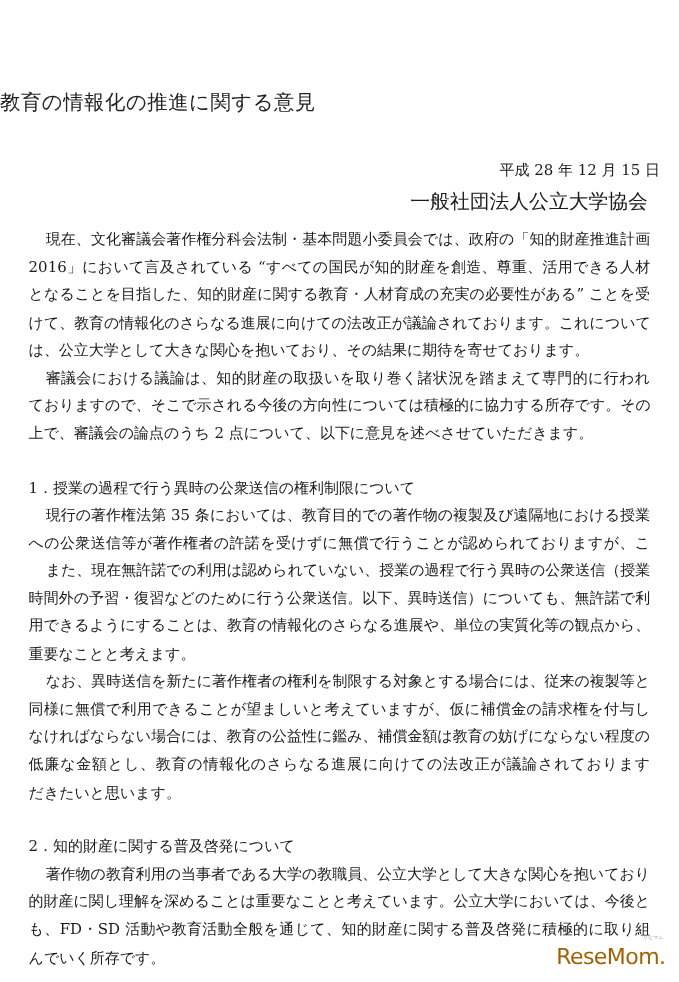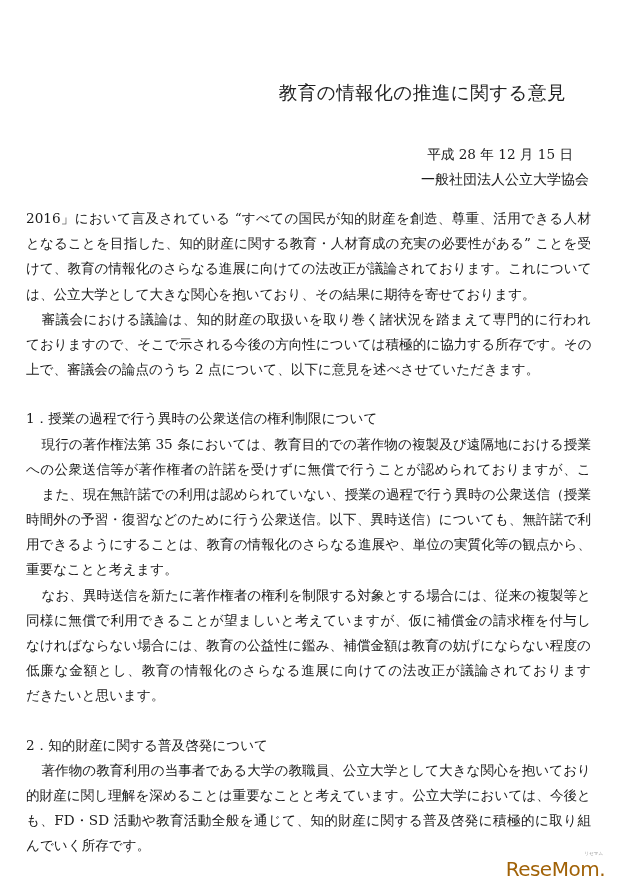--- a/index.html
+++ b/index.html
@@ -18,39 +18,39 @@
     .page {
       position: absolute;
       left: 0; top: 0;
       width: 617px; height: 893px;
     }
     .title {
       position: absolute;
       top: 80px;
       left: 0;
       width: 566px;
-      text-align: right;
+      text-align: left;
       font-size: 18.5px;
       letter-spacing: 0.5px;
       color: #222;
       white-space: nowrap;
     }
     .date {
       position: absolute;
       top: 146px;
-      right: 44px;
+      right: 17px;
       font-size: 13.6px;
       white-space: nowrap;
       margin-left: 24px;
     }
     .org {
       position: absolute;
       top: 171px;
       right: 28px;
-      font-size: 14px;
+      font-size: 18px;
       white-space: nowrap;
     }
     .body-text {
       position: absolute;
       left: 26px;
       top: 206px;
       width: 565px;
       font-size: 13.6px;
     }
     .line {
@@ -98,20 +98,21 @@
 <div class="page">
 
   <div class="title">教育の情報化の推進に関する意見</div>
 
   <div class="date">平成 28 年 12 月 15 日</div>
   <div class="org">一般社団法人公立大学協会</div>
 
   <div class="body-text">
 
     <div>
+      <div class="line indent">現在、文化審議会著作権分科会法制・基本問題小委員会では、政府の「知的財産推進計画</div>
       <div class="line" style="font-weight:normal">2016」において言及されている “すべての国民が知的財産を創造、尊重、活用できる人材</div>
       <div class="line">となることを目指した、知的財産に関する教育・人材育成の充実の必要性がある” ことを受</div>
       <div class="line">けて、教育の情報化のさらなる進展に向けての法改正が議論されております。これについて</div>
       <div class="line last">は、公立大学として大きな関心を抱いており、その結果に期待を寄せております。</div>
     </div>
 
     <div>
       <div class="line indent">審議会における議論は、知的財産の取扱いを取り巻く諸状況を踏まえて専門的に行われ</div>
       <div class="line">ておりますので、そこで示される今後の方向性については積極的に協力する所存です。その</div>
       <div class="line last">上で、審議会の論点のうち 2 点について、以下に意見を述べさせていただきます。</div>

